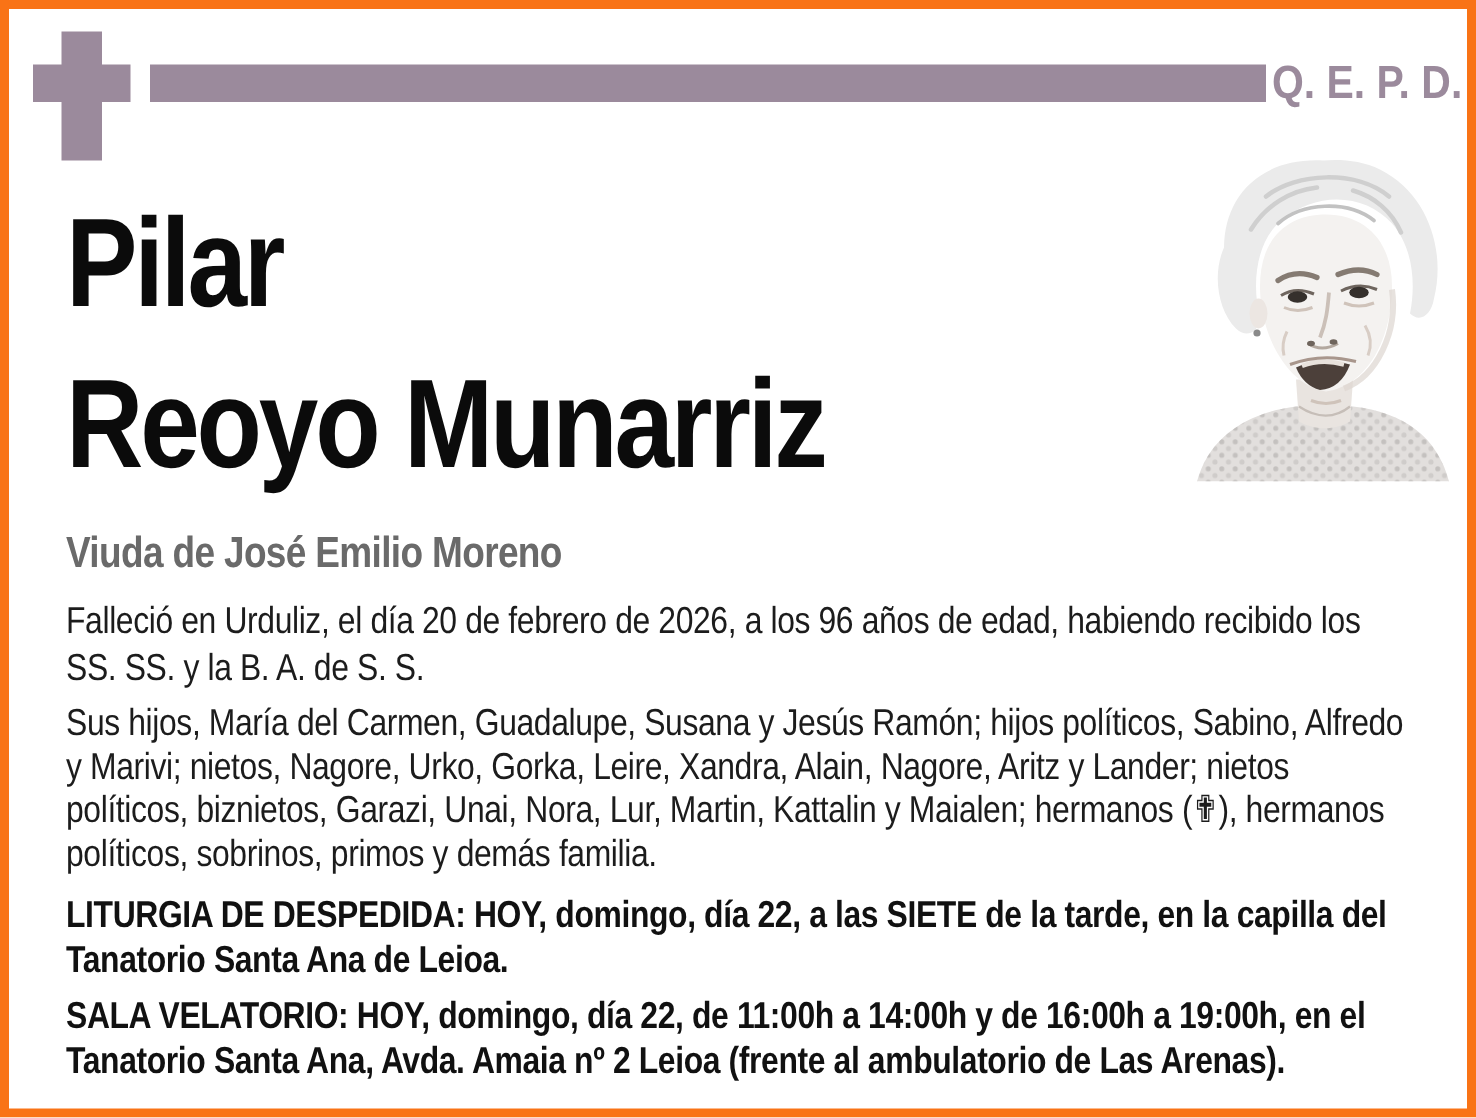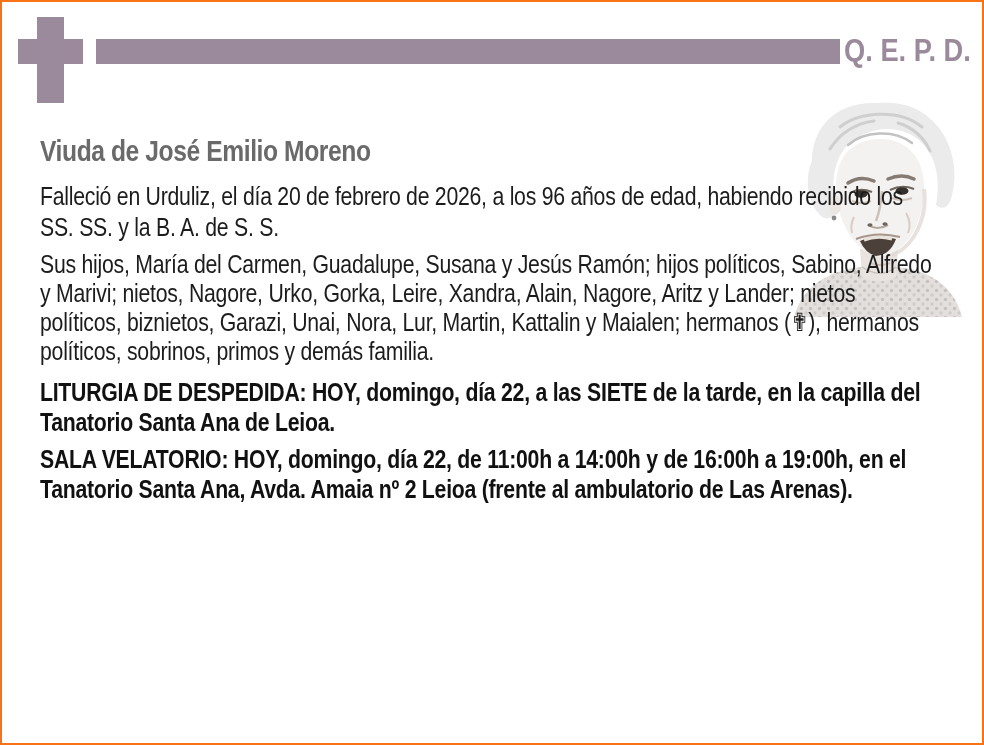--- a/index.html
+++ b/index.html
@@ -1,18 +1,18 @@
 <!DOCTYPE html>
 <html><head>
 <meta charset="utf-8">
 <style>
   html,body { margin:0; padding:0; background:#fff; }
   .sheet {
     position:relative; width:984px; height:745px; box-sizing:border-box;
-    background:#ffffff; border:2px solid #f97316; overflow:hidden;
+    background:#ffffff; border:6px solid #f97316; overflow:hidden;
     font-family:"Liberation Sans", sans-serif; color:#1a1a1a;
   }
   
   .cond { transform:scaleX(0.85); transform-origin:0 0; width:117.6%; }
 
   
   .cross { position:absolute; left:16px; top:15px; width:65px; height:86px; }
   .cross .v { position:absolute; left:19px; top:0; width:27px; height:86px; background:#9b8a9c; }
   .cross .h { position:absolute; left:0; top:22px; width:65px; height:25px; background:#9b8a9c; }
   .bar   { position:absolute; left:94px; top:37px; width:744px; height:25px; background:#9b8a9c; }
@@ -89,20 +89,24 @@
       <path d="M70,142 Q87,134 106,140 Q100,156 86,157 Q75,154 70,142 Z" fill="#4c403a"></path>
       <path d="M74,141 Q87,136 102,140" stroke="#e8e2dc" stroke-width="3" fill="none"></path>
       <path d="M66,140 Q87,132 110,138" stroke="#a8968c" stroke-width="2" fill="none"></path>
 
       <path d="M64,118 Q60,126 62,134 M116,114 Q122,124 118,134" stroke="#d8cdc5" stroke-width="2" fill="none"></path>
       <path d="M80,164 Q90,168 100,164" stroke="#cfc3ba" stroke-width="2" fill="none"></path>
     </svg>
   </div>
 
   <main class="content">
+    <h1 style="margin:0; padding:0;">
+      <div class="name-line cond">Pilar</div>
+      <div class="name-line cond">Reoyo Munarriz</div>
+    </h1>
     <div class="subtitle cond">Viuda de José Emilio Moreno</div>
     <p class="para p1 cond" style="margin-bottom:0;">Falleció en Urduliz, el día 20 de febrero de 2026, a los 96 años de edad, habiendo recibido los SS. SS. y la B. A. de S. S.</p>
     <p class="para p2 cond" style="margin-bottom:0;">Sus hijos, María del Carmen, Guadalupe, Susana y Jesús Ramón; hijos políticos, Sabino, Alfredo y Marivi; nietos, Nagore, Urko, Gorka, Leire, Xandra, Alain, Nagore, Aritz y Lander; nietos políticos, biznietos, Garazi, Unai, Nora, Lur, Martin, Kattalin y Maialen; hermanos (✟), hermanos políticos, sobrinos, primos y demás familia.</p>
     <p class="para p3 cond" style="margin-bottom:0;">LITURGIA DE DESPEDIDA: HOY, domingo, día 22, a las SIETE de la tarde, en la capilla del Tanatorio Santa Ana de Leioa.</p>
     <p class="para p4 cond" style="margin-bottom:0;">SALA VELATORIO: HOY, domingo, día 22, de 11:00h a 14:00h y de 16:00h a 19:00h, en el Tanatorio Santa Ana, Avda. Amaia nº 2 Leioa (frente al ambulatorio de Las Arenas).</p>
   </main>
 
 </div>
 
 </body></html>

